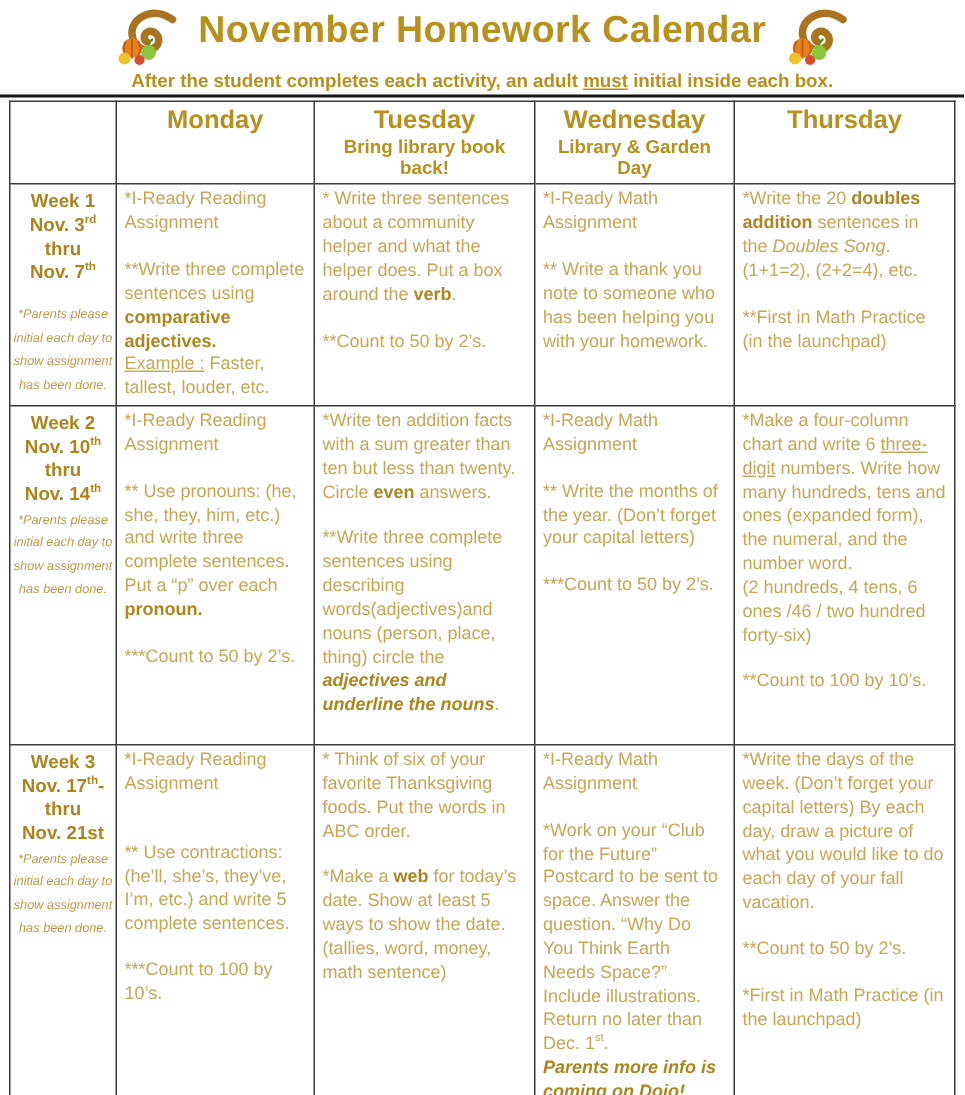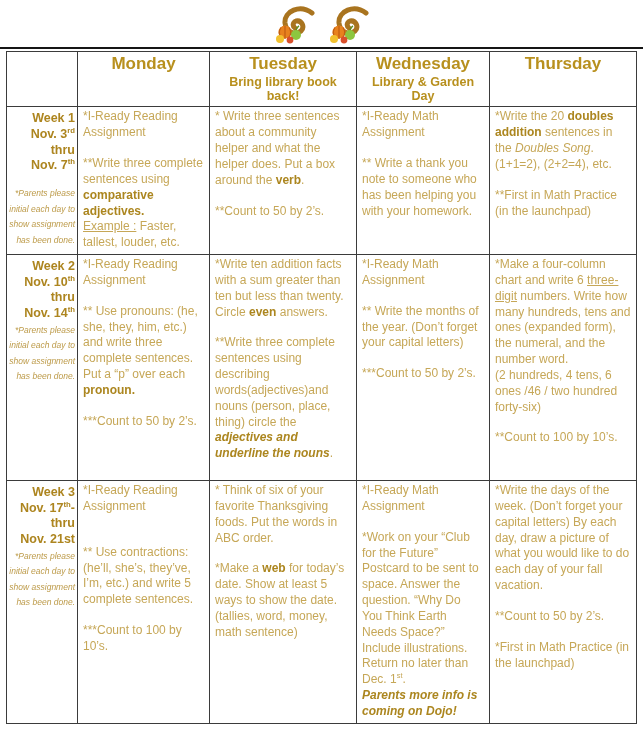--- a/index.html
+++ b/index.html
@@ -39,21 +39,21 @@
   }
   tr.r-head{height:48px;} tr.r-w1{height:145px;} tr.r-w2{height:226px;} tr.r-w3{height:216px;margin-top:32px;}
 
   th{ text-align:center; color:#B8901E; padding-top:3px; }
   .day-main{ font-size:17px; font-weight:bold; line-height:1.1; }
   .day-sub{ font-size:12.5px; font-weight:bold; line-height:1.15; margin-top:1px; }
 
   
   td.label-cell{ text-align:center; padding:4px 2px; }
   .label-cell .para{
-    font-size:12.5px; font-weight:bold; color:#AD851F; line-height:1.25;text-align:right;
+    font-size:12.5px; font-weight:bold; color:#AD851F; line-height:1.25;
   }
   .label-cell .para .s{
     font-size:8.5px; font-weight:normal; font-style:italic; color:#BD9B4A;
   }
   .label-cell .para.empty{ font-size:9px; }
 
   
   td.body-cell{ font-size:12px; line-height:1.32; color:#C6A757; }
   .para{ margin:0; }
   .para.empty{ line-height:1.25; }
@@ -71,30 +71,32 @@
     <div class="title-row">
       <svg class="cornu" viewBox="0 0 40 42" xmlns="http://www.w3.org/2000/svg">
         <path d="M37 9 C25 0 9 7 10 19 C11 28 20 32 26 27 C30 23 27 16 21 17 C18 18 17 22 20 24" fill="none" stroke="#A9741F" stroke-width="5" stroke-linecap="round"></path>
         <circle cx="10" cy="28" r="6.5" fill="#E8821E"></circle>
         <path d="M10 22 v13 M6 23.5 c-2 3 -2 7 0 9.5 M14 23.5 c2 3 2 7 0 9.5" stroke="#C25E12" stroke-width="1.2" fill="none"></path>
         <circle cx="21" cy="31" r="5" fill="#8CC63F"></circle>
         <circle cx="5" cy="35" r="4" fill="#F2C12E"></circle>
         <circle cx="15" cy="36" r="3.4" fill="#D94F2B"></circle>
         <path d="M21 26 q1 -3 3 -4" stroke="#5E8F1F" stroke-width="1.4" fill="none"></path>
       </svg>
+      <h1 class="page-title">November Homework Calendar</h1>
       <svg class="cornu" viewBox="0 0 40 42" xmlns="http://www.w3.org/2000/svg">
         <path d="M37 9 C25 0 9 7 10 19 C11 28 20 32 26 27 C30 23 27 16 21 17 C18 18 17 22 20 24" fill="none" stroke="#A9741F" stroke-width="5" stroke-linecap="round"></path>
         <circle cx="10" cy="28" r="6.5" fill="#E8821E"></circle>
         <path d="M10 22 v13 M6 23.5 c-2 3 -2 7 0 9.5 M14 23.5 c2 3 2 7 0 9.5" stroke="#C25E12" stroke-width="1.2" fill="none"></path>
         <circle cx="21" cy="31" r="5" fill="#8CC63F"></circle>
         <circle cx="5" cy="35" r="4" fill="#F2C12E"></circle>
         <circle cx="15" cy="36" r="3.4" fill="#D94F2B"></circle>
         <path d="M21 26 q1 -3 3 -4" stroke="#5E8F1F" stroke-width="1.4" fill="none"></path>
       </svg>
     </div>
+    <div class="sub2"><div class="para"><span>After the student completes each activity, an adult </span><span class="u">must</span><span> initial inside each box.</span></div></div>
   </div>
 
   <hr class="rule">
 
   <table>
     <colgroup>
       <col class="c-label">
         <col class="c-mon">
         <col class="c-tue">
         <col class="c-wed">

